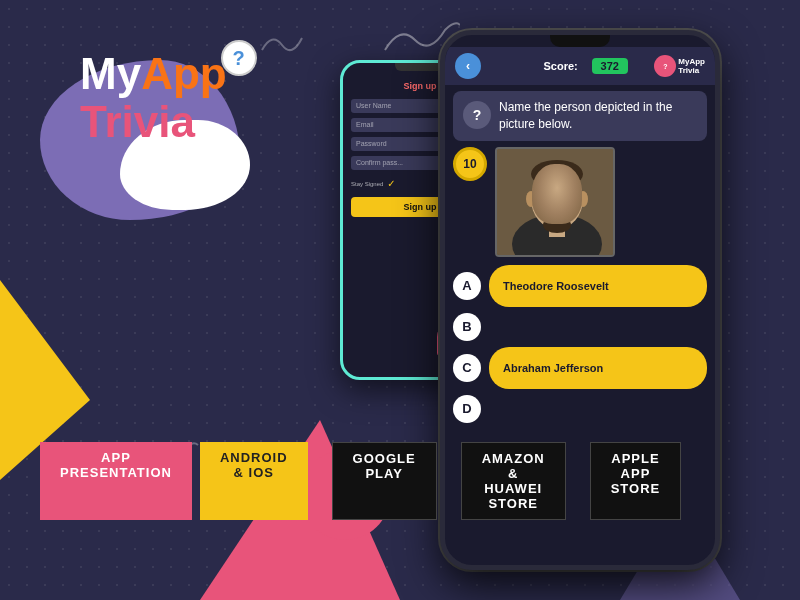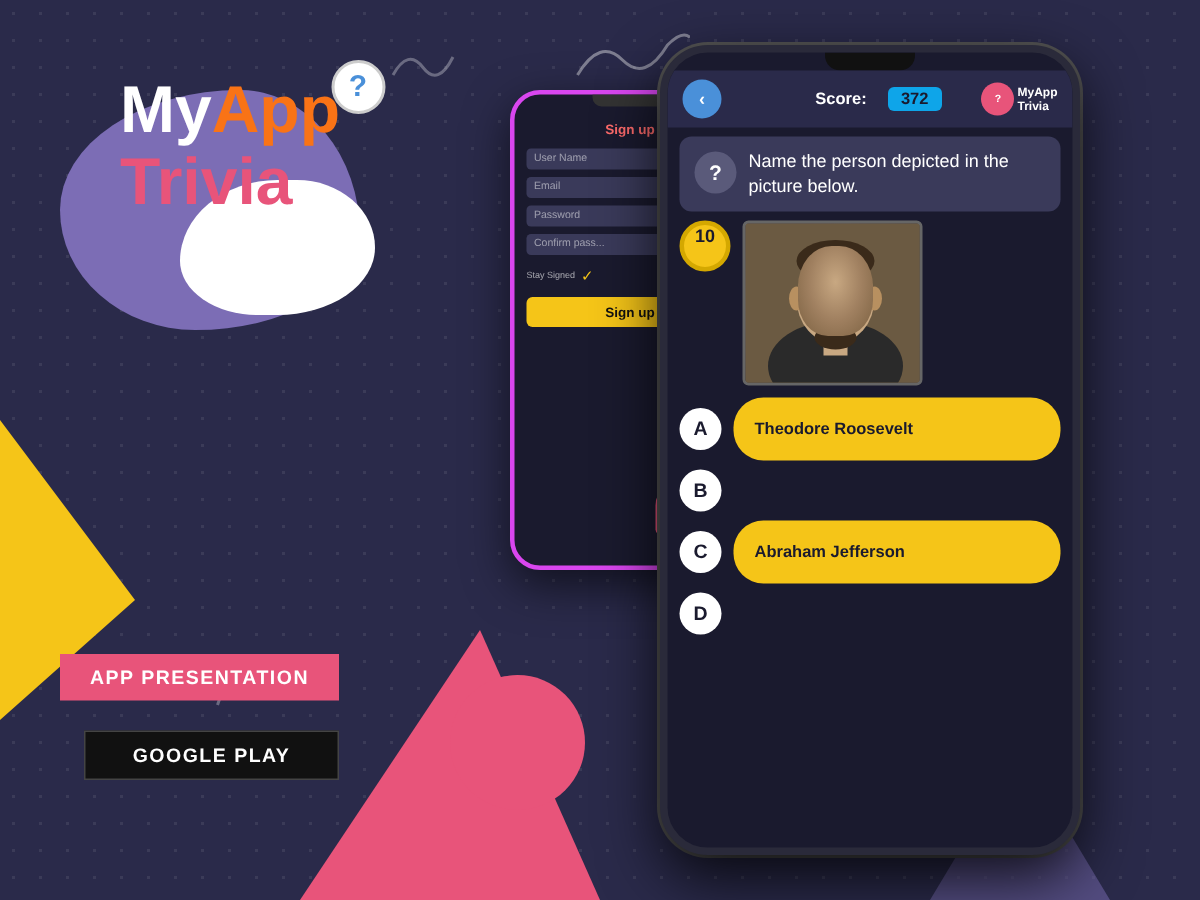--- a/index.html
+++ b/index.html
@@ -122,22 +122,22 @@
       color: #4a90d9;
       border: 2px solid #ccc;
     }
 
     
     .labels-area {
       position: absolute;
       left: 20px;
       bottom: 80px;
       display: flex;
-      flex-direction: column;
-      gap: 20px;
+      flex-direction: row;
+      gap: 8px;
     }
     .label-item {
       padding: 8px 20px;
       font-size: 13px;
       font-weight: 900;
       letter-spacing: 1px;
       text-align: center;
       text-transform: uppercase;
     }
     .label-pink { background: #e8547a; color: white; }
@@ -156,21 +156,21 @@
 
     
     .phone-1 {
       position: absolute;
       left: 20px;
       top: 60px;
       width: 160px;
       height: 320px;
       background: #1a1a2e;
       border-radius: 20px;
-      border: 3px solid #d946ef;
+      border: 3px solid #5eead4;
       overflow: hidden;
       box-shadow: 0 10px 30px rgba(0,0,0,0.6);
       z-index: 5;
     }
     .phone-1-notch {
       width: 50px;
       height: 8px;
       background: #333;
       border-radius: 0 0 6px 6px;
       margin: 0 auto;
@@ -286,21 +286,21 @@
       align-items: center;
       gap: 14px;
       margin-left: 36px;
     }
     .score-label {
       color: white;
       font-size: 11px;
       font-weight: bold;
     }
     .score-value {
-      background: #0ea5e9;
+      background: #22c55e;
       color: #1a1a2e;
       font-weight: 900;
       font-size: 11px;
       padding: 2px 8px;
       border-radius: 4px;
       min-width: 36px;
       text-align: center;
     }
     .score-badge {
       width: 22px;
@@ -362,21 +362,21 @@
       gap: 8px;
       margin: 4px 8px;
       align-items: flex-start;
     }
     .timer-circle {
       width: 34px;
       height: 34px;
       background: #f5c518;
       border-radius: 50%;
       display: flex;
-      align-items: flex-start;
+      align-items: center;
       justify-content: center;
       font-size: 12px;
       font-weight: 900;
       color: #1a1a2e;
       flex-shrink: 0;
       border: 3px solid #d4a800;
       position: relative;
     }
     .portrait-img {
       width: 120px;
@@ -473,21 +473,24 @@
       <div class="logo-text">
         <span class="logo-my">My</span><span class="logo-app">App</span>
         <div class="logo-trivia">Trivia</div>
       </div>
       <div class="logo-question">?</div>
     </div>
   </div>
 
   <div class="labels-area">
     <div class="label-item label-pink">APP PRESENTATION</div>
+    <div class="label-item label-yellow">ANDROID &amp; IOS</div>
     <div class="label-item label-black">GOOGLE PLAY</div>
+    <div class="label-item label-black">AMAZON &amp; HUAWEI STORE</div>
+    <div class="label-item label-black">APPLE APP STORE</div>
   </div>
 </div>
 
 <div class="phones-area">
 
   <div class="phone-1">
     <div class="phone-1-notch"></div>
     <div class="phone-1-content">
       <div class="phone-1-title">Sign up</div>
       <div class="phone-1-input">User Name</div>

